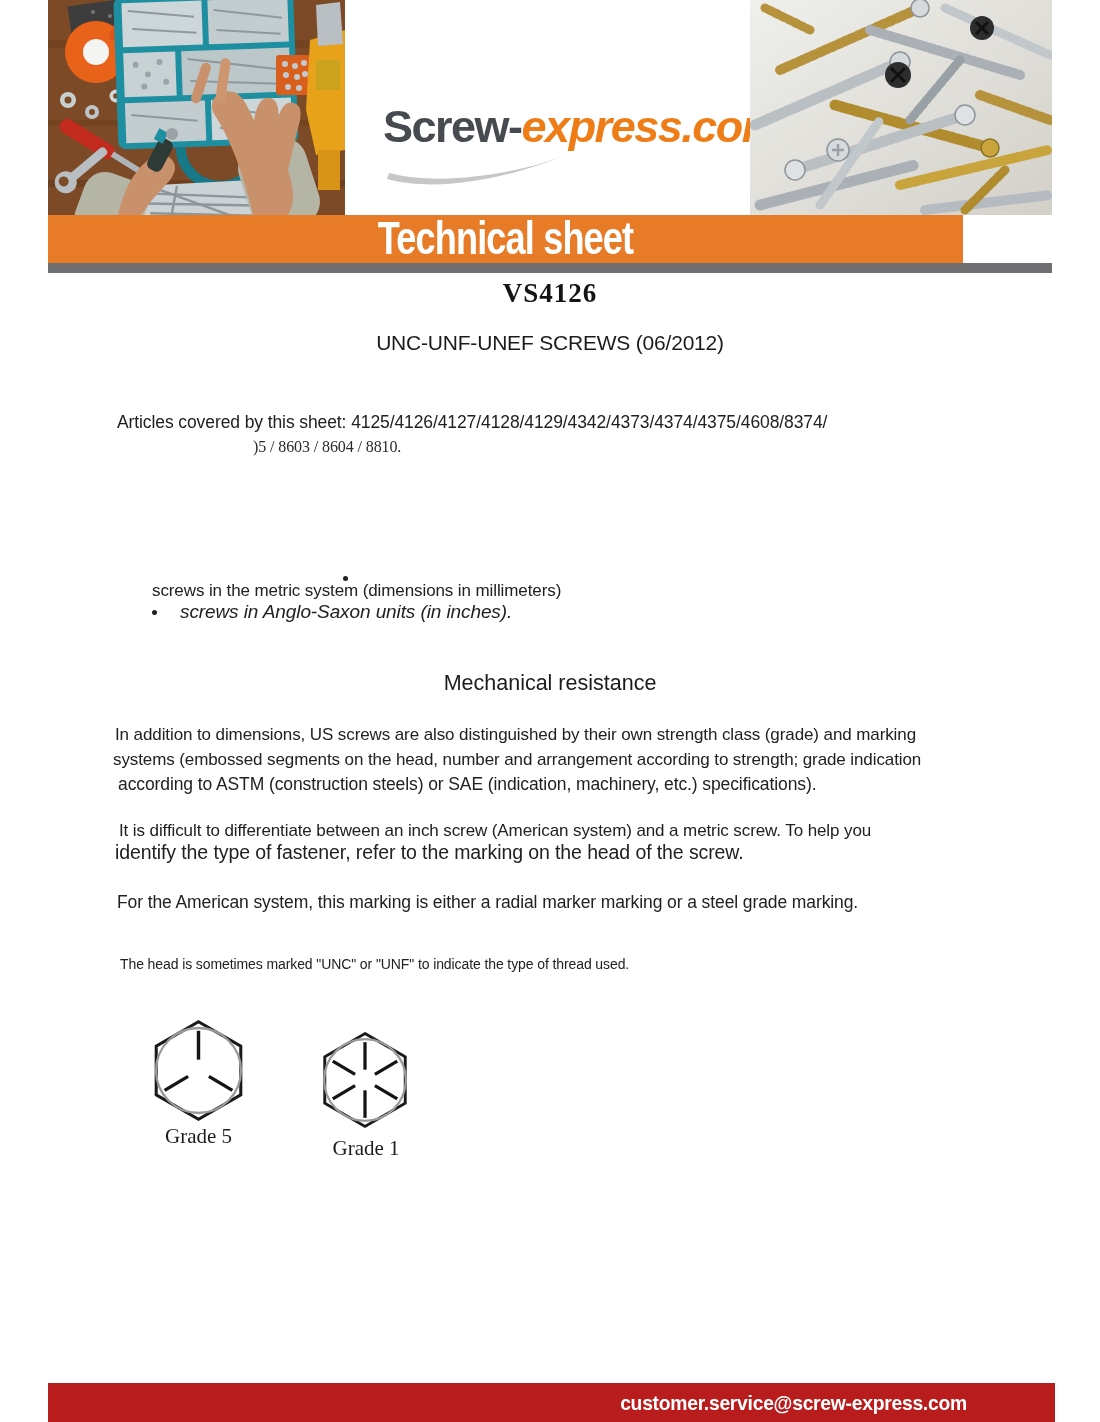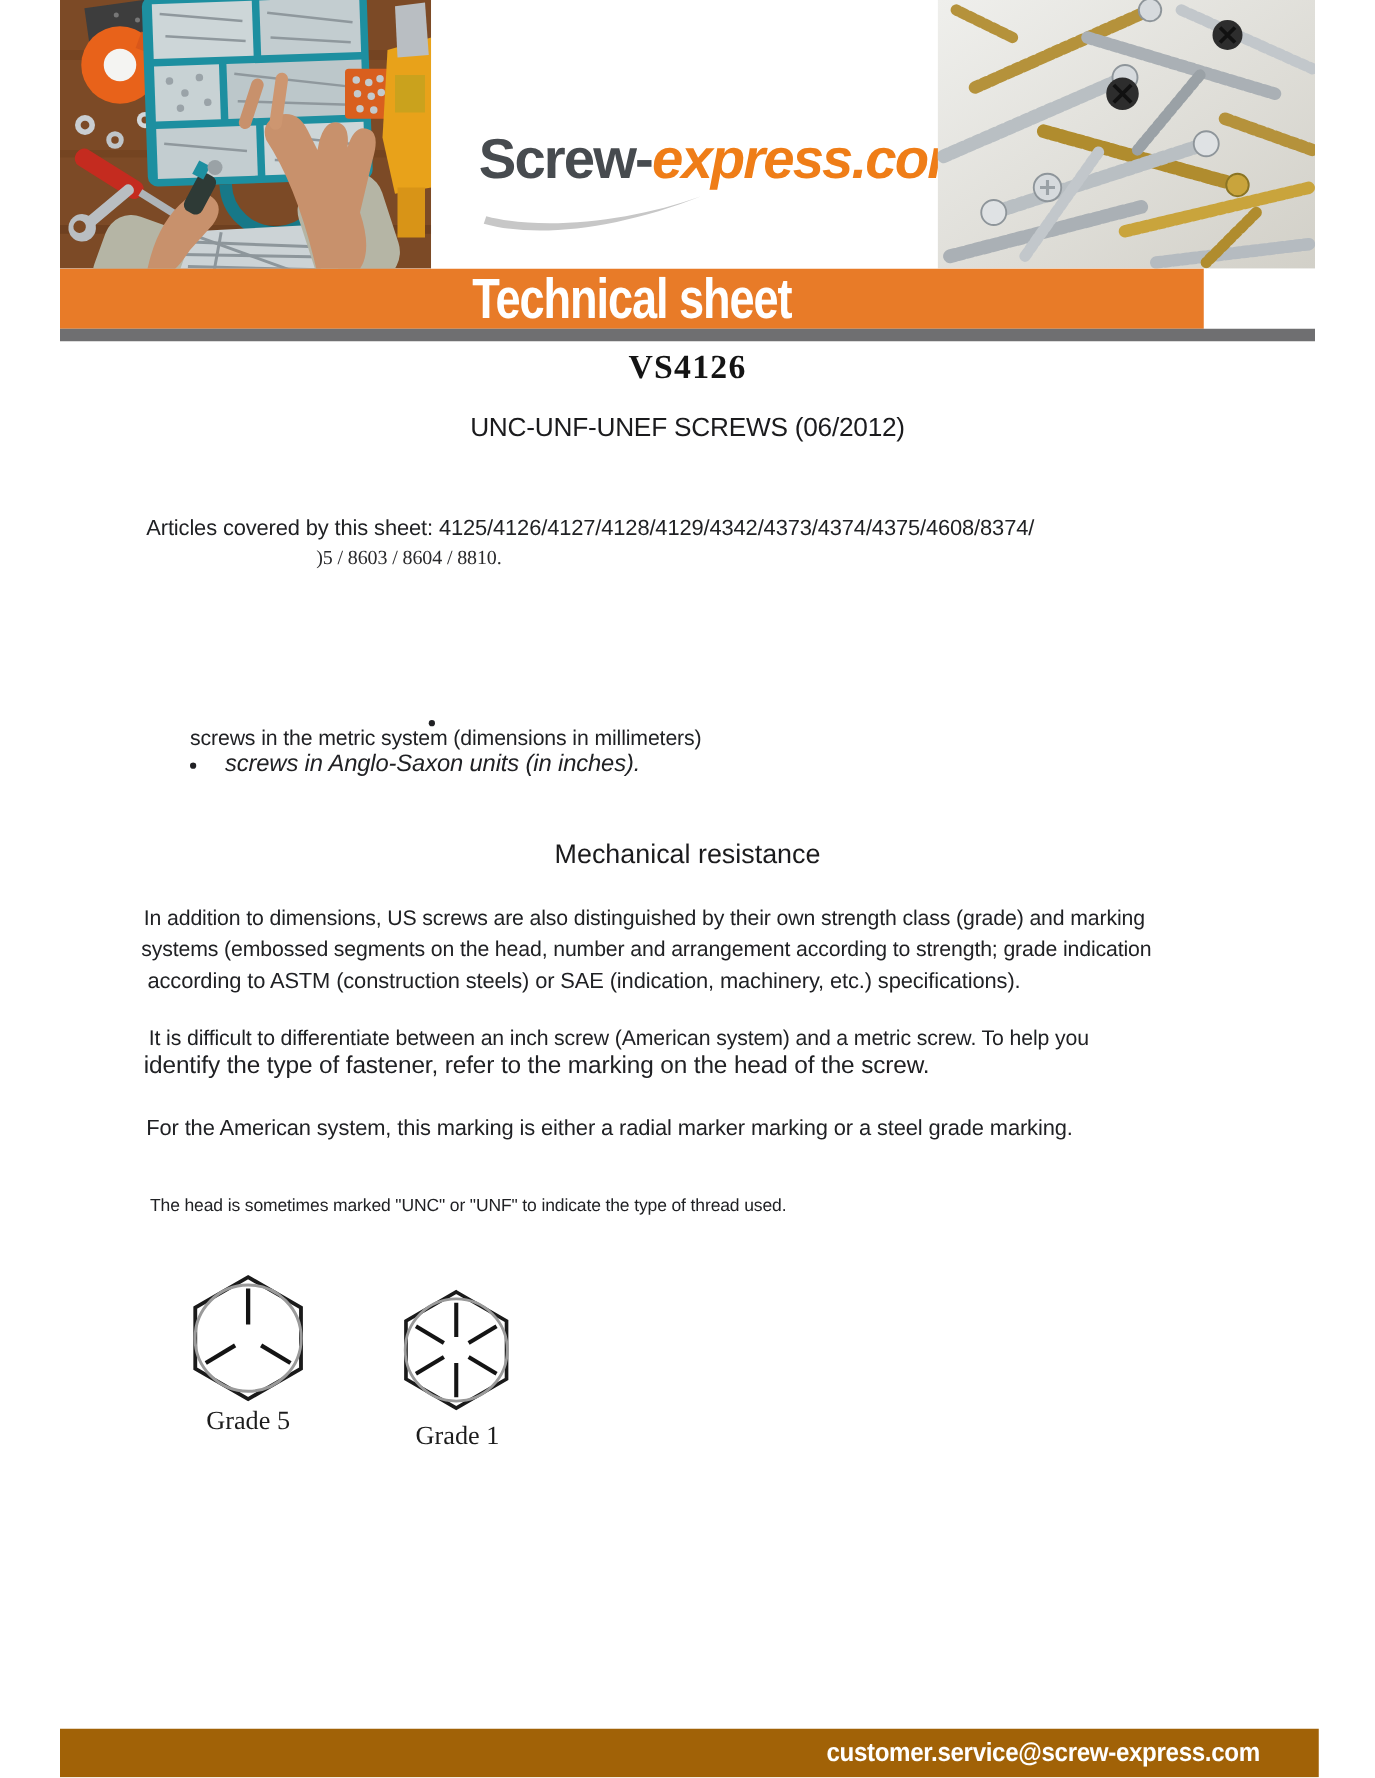--- a/index.html
+++ b/index.html
@@ -79,23 +79,23 @@
   .diagram-label{
     position:absolute;text-align:center;
     font-family:"Liberation Serif", serif;font-size:21px;color:#1c1c1c;
     white-space:nowrap;
   }
   .label-g5{left:151px;top:1124px;width:95px;}
   .label-g8{left:320px;top:1136px;width:92px;}
   
   .footer{
     position:absolute;left:48px;top:1383px;width:1007px;height:39px;
-    background:#a16207;
+    background:#b91c1c;
     display:flex;align-items:center;justify-content:flex-end;
-    padding-right:47px;box-sizing:border-box;
+    padding-right:88px;box-sizing:border-box;
   }
   .footer-email{
     color:#ffffff;font-weight:bold;font-size:21px;letter-spacing:-0.3px;
     display:inline-block;transform:scaleX(0.92);transform-origin:right center;
     white-space:nowrap;
   }
 </style>
 </head>
 <body>
 

